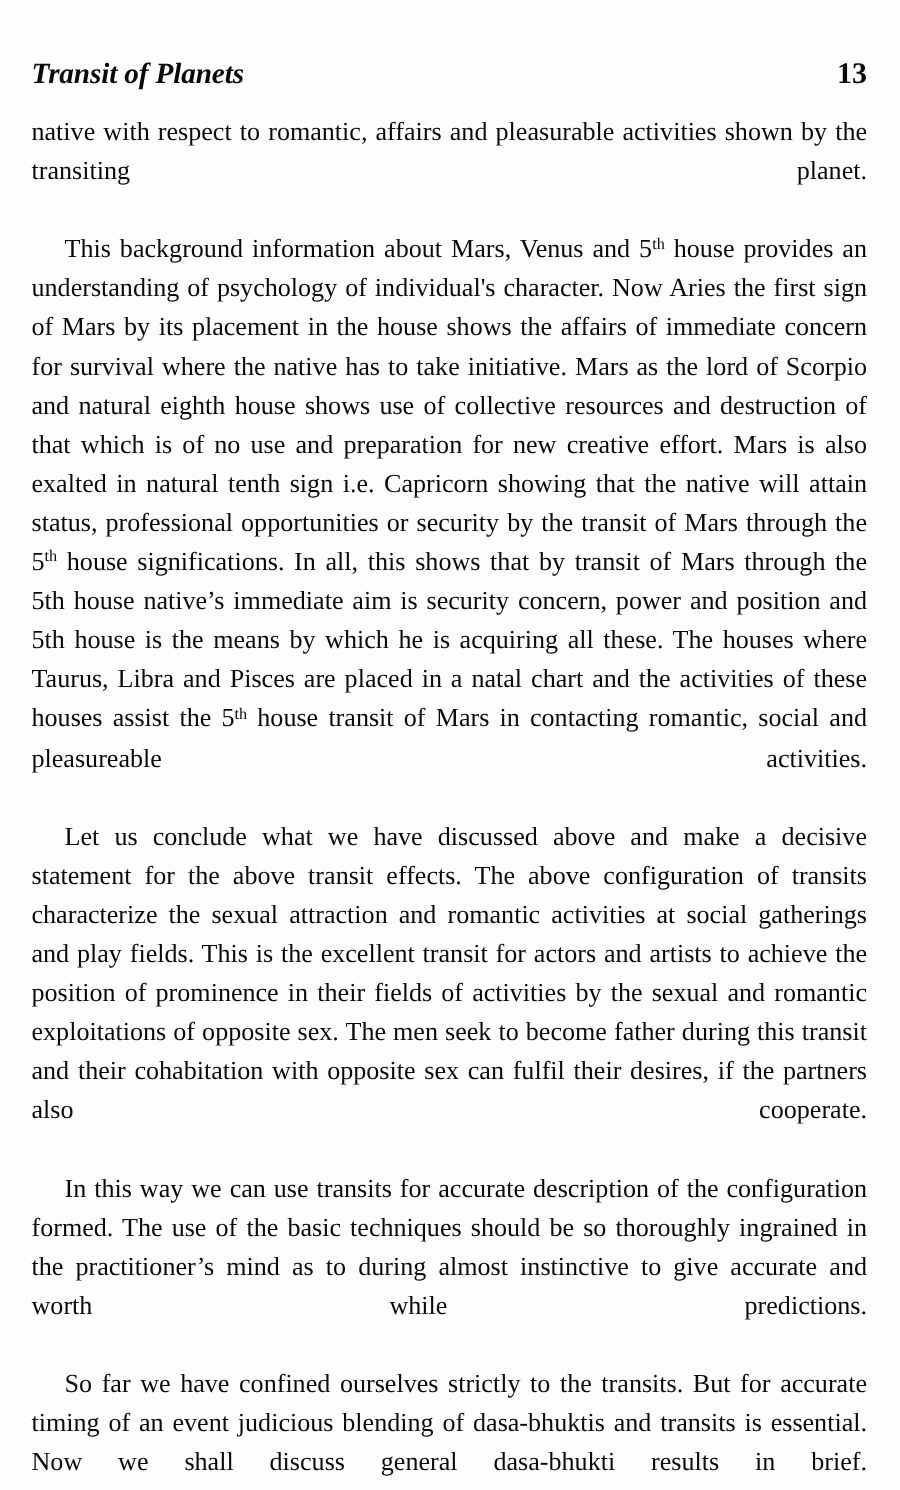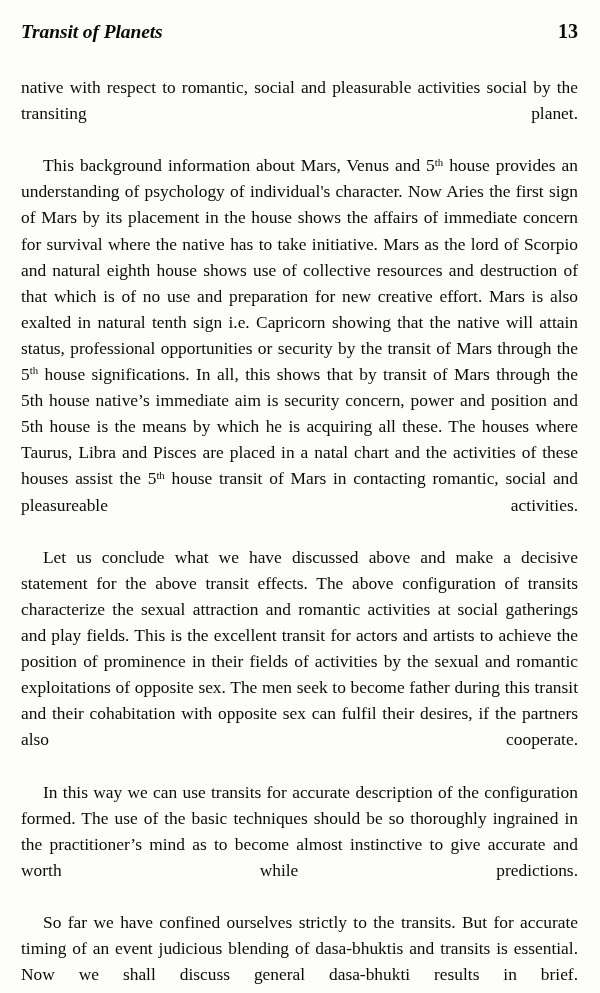--- a/index.html
+++ b/index.html
@@ -21,21 +21,21 @@
     box-sizing: border-box;
     padding: 0;
     background: #fdfdfb;
   }
 
   
   .running-head {
     position: absolute;
     left: 21px;
     right: 22px;
-    top: 20px;
+    top: 38px;
     height: 26px;
     display: flex;
     align-items: baseline;
     justify-content: space-between;
   }
   .running-head .head-title {
     font-style: italic;
     font-weight: bold;
     font-size: 19.5px;
     letter-spacing: -0.1px;
@@ -84,25 +84,25 @@
 
 <div class="page">
 
   <div class="running-head">
     <span class="head-title">Transit of Planets</span>
     <span class="head-folio">13</span>
   </div>
 
   <div class="body-text">
 
-    <p class="para">native with respect to romantic, social and pleasurable activities social by the transiting planet.</p>
+    <p class="para">native with respect to romantic, affairs and pleasurable activities shown by the transiting planet.</p>
 
     <p class="para indent"><span>This background information about Mars, Venus and 5</span><sup>th</sup><span> house provides an understanding of psychology of individual's character. Now Aries the first sign of Mars by its placement in the house shows the affairs of immediate concern for survival where the native has to take initiative. Mars as the lord of Scorpio and natural eighth house shows use of collective resources and destruction of that which is of no use and preparation for new creative effort. Mars is also exalted in natural tenth sign i.e. Capricorn showing that the native will attain status, professional opportunities or security by the transit of Mars through the 5</span><sup>th</sup><span> house significations. In all, this shows that by transit of Mars through the 5th house native’s immediate aim is security concern, power and position and 5th house is the means by which he is acquiring all these. The houses where Taurus, Libra and Pisces are placed in a natal chart and the activities of these houses assist the 5</span><sup>th</sup><span> house transit of Mars in contacting romantic, social and pleasureable activities.</span></p>
 
     <p class="para indent">Let us conclude what we have discussed above and make a decisive statement  for the above transit effects. The above configuration of transits characterize the sexual attraction and romantic activities at social gatherings and play fields. This is the excellent transit for actors and artists to achieve the position of  prominence in their fields of activities by the sexual and romantic exploitations of opposite sex. The men seek to become father during this transit and their cohabitation with opposite sex can fulfil their desires, if the partners also cooperate.</p>
 
-    <p class="para indent">In this way we can use transits for accurate description of the configuration formed. The use of the basic techniques should be so thoroughly ingrained in the practitioner’s mind as to become almost instinctive to give accurate and worth while predictions.</p>
+    <p class="para indent">In this way we can use transits for accurate description of the configuration formed. The use of the basic techniques should be so thoroughly ingrained in the practitioner’s mind as to during almost instinctive to give accurate and worth while predictions.</p>
 
     <p class="para indent">So far we have confined ourselves strictly to the transits. But for accurate timing of an event judicious blending of dasa-bhuktis and transits is essential. Now we shall discuss general dasa-bhukti results in brief.</p>
 
   </div>
 
 </div>
 
 </body></html>

